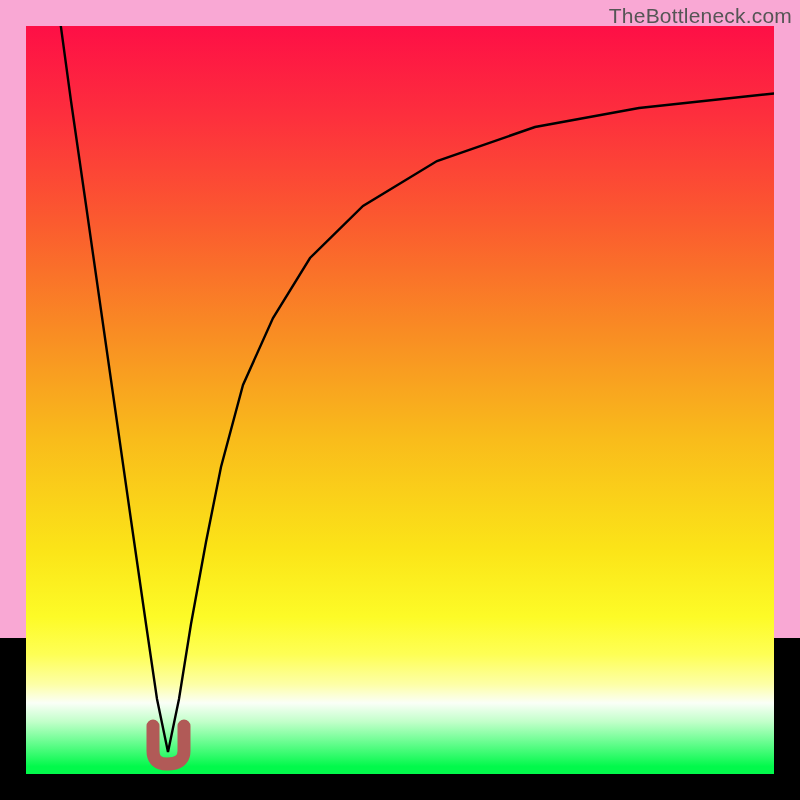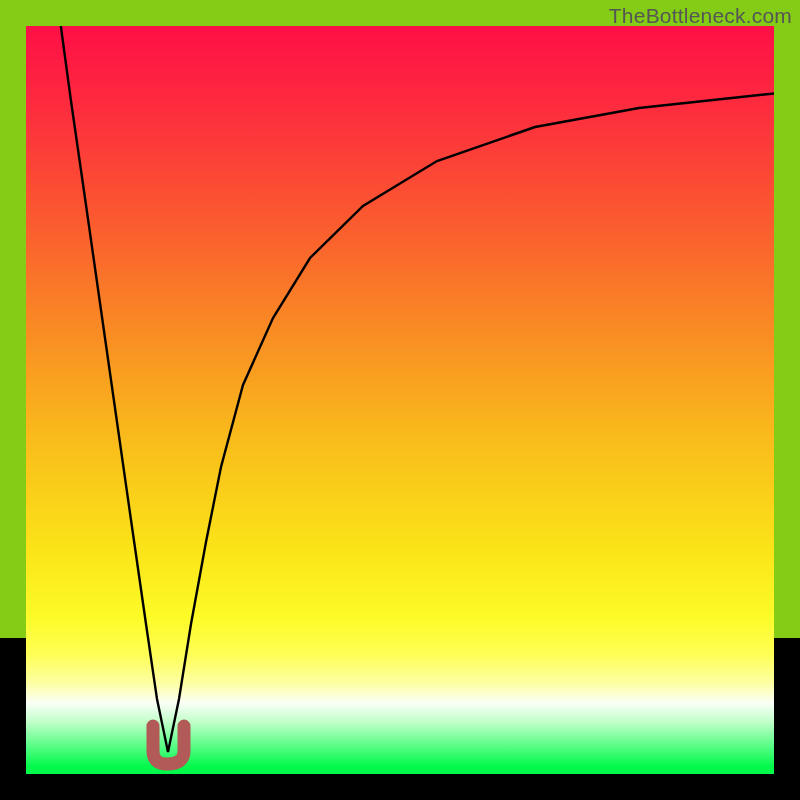--- a/index.html
+++ b/index.html
@@ -8,21 +8,21 @@
     width: 800px;
     height: 800px;
     overflow: hidden;
     background: #000;
     font-family: Arial, Helvetica, sans-serif;
   }
   .frame {
     position: absolute;
     left: 0; top: 0;
     width: 800px; height: 638px;
-    background: #84cc16;
+    background: #f9a8d4;
   }
   .plot {
     position: absolute;
     left: 26px;
     top: 26px;
     width: 748px;
     height: 748px;
     overflow: hidden;
   }
   .watermark {

